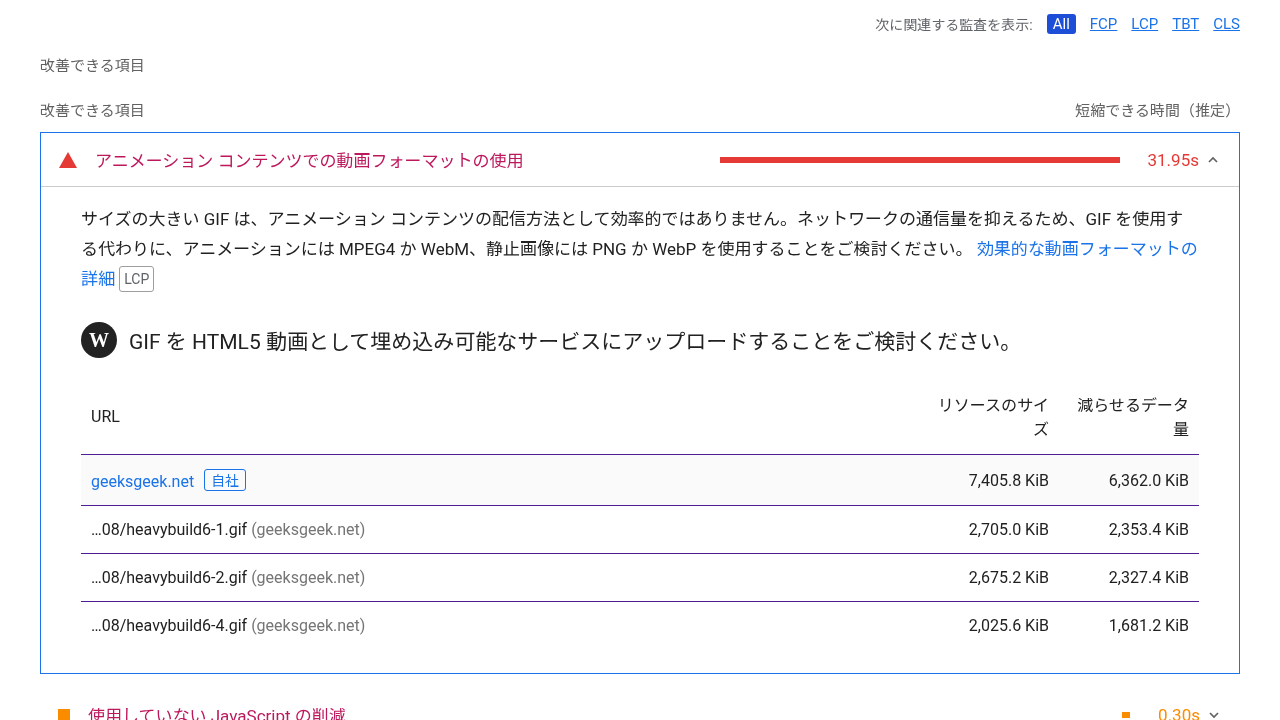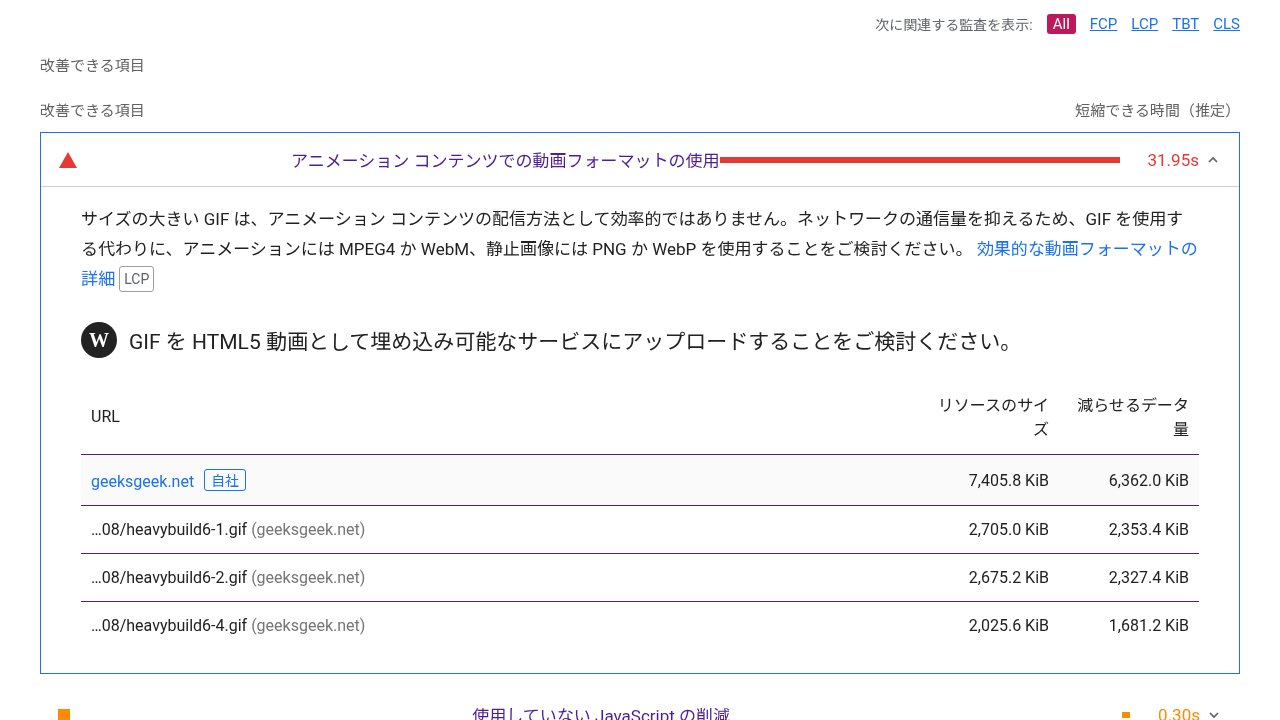--- a/index.html
+++ b/index.html
@@ -18,21 +18,21 @@
     padding: 14px 0 20px 0;
   }
   .filter-label { color: #5f6368; font-size: 14px; }
   .filter-pill {
     color: #1a73e8;
     text-decoration: underline;
     cursor: pointer;
     font-size: 15px;
   }
   .filter-pill.active {
-    background: #be185d;
+    background: #1d4ed8;
     color: #fff;
     text-decoration: none;
     padding: 1px 6px;
     border-radius: 3px;
   }
 
   .section-title { color: #616161; font-size: 15px; margin-bottom: 24px; }
 
   .opps-header {
     display: flex;
@@ -59,21 +59,21 @@
     border-left: 9px solid transparent;
     border-right: 9px solid transparent;
     border-bottom: 16px solid #e53935;
     margin-right: 18px;
   }
   .sq-yellow {
     width: 12px; height: 12px;
     background: #fb8c00;
     margin-right: 18px;
   }
-  .audit-title { flex: 1; font-size: 17px; color: #4c1d95; text-align: right; }
+  .audit-title { flex: 1; font-size: 17px; color: #be185d; }
   .bar-wrap { width: 400px; height: 6px; background: transparent; margin-right: 28px; display:flex; justify-content:flex-end; }
   .bar-red { height: 6px; background: #e53935; }
   .bar-yellow { height: 6px; background: #fb8c00; }
   .metric { font-size: 17px; margin-right: 6px; }
   .metric.red { color: #e53935; }
   .metric.orange { color: #fb8c00; }
   .chev { color: #616161; font-size: 16px; user-select:none; }
   .chev svg { width:16px; height:16px; display:block; }
 
   .audit-body { padding: 18px 40px 24px 40px; }

